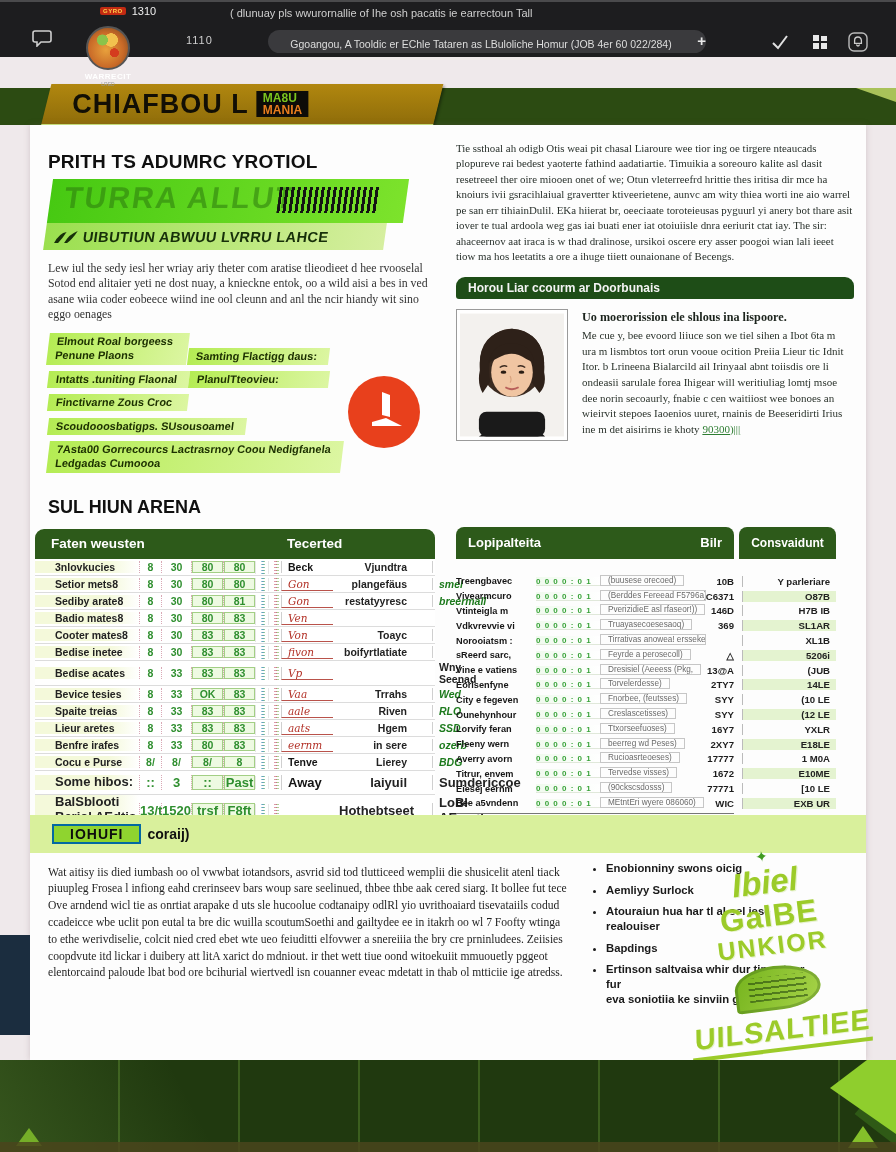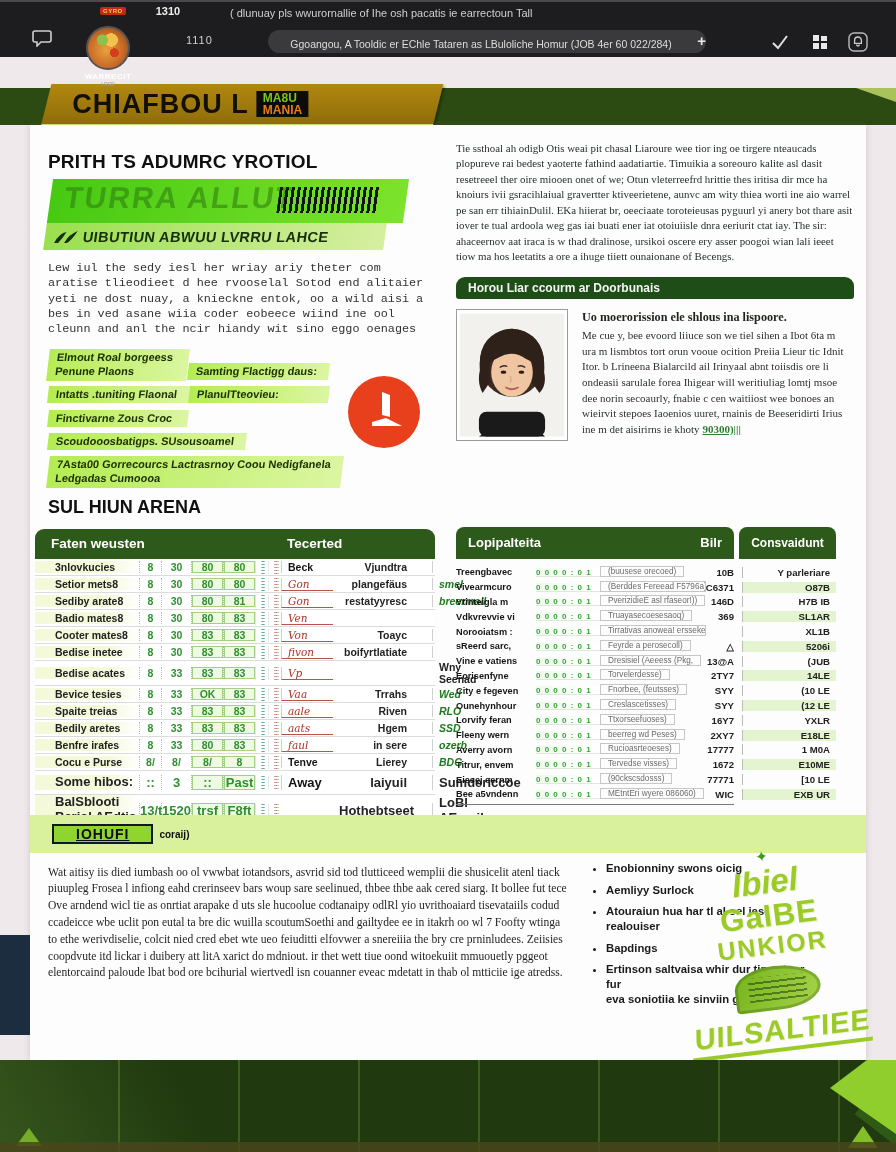--- a/index.html
+++ b/index.html
@@ -5,21 +5,21 @@
   html,body{margin:0;padding:0;}
   body{width:896px;height:1152px;position:relative;overflow:hidden;
        background:#efe9eb;font-family:"Liberation Sans",sans-serif;}
   #stage{position:absolute;inset:0;}
 
   
   .chrome{position:absolute;left:0;top:0;width:896px;height:55px;background:#1d1d1f;border-top:2px solid #4a4a4c;}
   .tabstrip{position:absolute;left:0;top:0;width:896px;height:24px;}
   .tab{position:absolute;left:100px;top:3px;display:flex;align-items:center;gap:6px;color:#d8d8d8;font-size:11px;}
   .tab-badge{background:#c22a12;color:#ffd24a;font-size:6px;font-weight:bold;padding:1px 3px;border-radius:2px;letter-spacing:.5px;}
-  .tab-num{color:#eee;font-weight:bold;font-size:11px;margin-left:24px;}
+  .tab-num{color:#eee;font-weight:normal;font-size:11px;}
   .tab-title{position:absolute;left:230px;top:5px;color:#cfcfcf;font-size:11px;white-space:nowrap;}
   .toolbar{position:absolute;left:0;top:24px;width:896px;height:31px;}
   .nav-back{position:absolute;left:32px;top:3px;width:22px;height:18px;}
   .nav-back svg{width:22px;height:18px;}
   .logo-wrap{position:absolute;left:76px;top:2px;width:64px;text-align:center;z-index:6;}
   .logo-circle{width:40px;height:40px;margin:0 auto;border-radius:50%;border:2px solid #555;
      background:
        radial-gradient(circle at 36% 30%, #8bc34a 0 14%, transparent 15%),
        radial-gradient(circle at 66% 62%, #d43c1e 0 12%, transparent 13%),
        radial-gradient(circle at 58% 30%, #f2c14e 0 18%, transparent 19%),
@@ -59,39 +59,39 @@
 
   .promo{position:relative;height:72px;margin-bottom:8px;transform:skewX(-8deg);}
   .promo-top{position:absolute;left:0;top:0;width:356px;height:44px;background:linear-gradient(100deg,#46c912,#7de32c);}
   .promo-ghost{position:absolute;left:14px;top:2px;font-size:30px;font-weight:900;color:#2c7a0e;opacity:.55;letter-spacing:2px;white-space:nowrap;}
   .barcode{position:absolute;left:228px;top:8px;width:100px;height:26px;
       background:repeating-linear-gradient(90deg,#141414 0 3px,transparent 3px 6px);}
   .promo-bottom{position:absolute;left:0;top:44px;width:340px;height:27px;background:linear-gradient(100deg,#9adf4e,#d6efa0);display:flex;align-items:center;}
   .leaf{width:26px;height:16px;margin-left:8px;}
   .promo-sub{font-size:14.5px;font-weight:900;color:#17300a;letter-spacing:.4px;white-space:nowrap;margin-left:4px;}
 
-  .p-left{font-family:Liberation Mono, monospace;font-size:11.8px;line-height:1.3;color:#333;margin:10px 0 8px 0;width:380px;}
+  .p-left{font-family:Liberation Serif, serif;font-size:11.8px;line-height:1.3;color:#333;margin:10px 0 8px 0;width:380px;}
 
   .chips{width:330px;}
   .chip{display:inline-block;min-width:120px;background:linear-gradient(100deg,#b4ec53,#dcf6a2);
      transform:skewX(-7deg);margin:3px 0;padding:1px 12px 2px 8px;font-size:11px;font-weight:bold;color:#1c3000;
      white-space:pre-line;line-height:1.3;}
   .monument{position:absolute;left:300px;top:225px;width:72px;height:72px;border-radius:50%;background:#e8401c;}
   .monument svg{position:absolute;inset:0;}
 
   .p-right{font-family:"Liberation Serif",serif;font-size:10.9px;line-height:1.42;color:#28302b;margin:0 0 12px 0;}
 
   .panel-head{background:#1e4d17;color:#f4f4f4;font-size:12px;font-weight:bold;border-radius:9px 9px 3px 3px;
      padding:4px 12px;margin-bottom:10px;}
   .profile{display:flex;gap:14px;}
   .photo-frame{flex:0 0 112px;height:132px;border:1px solid #9a9a9a;background:#fff;padding:3px;box-sizing:border-box;}
   .photo-frame svg{width:100%;height:100%;display:block;}
   .profile-text{font-family:"Liberation Serif",serif;font-size:11px;line-height:1.42;color:#2b332c;width:266px;}
   .profile-lead{font-weight:bold;font-size:12.2px;color:#1c241d;margin-bottom:2px;}
-  .profile-link{color:#2e7d32;font-weight:bold;text-decoration:underline;text-align:right;}
+  .profile-link{color:#2e7d32;font-weight:normal;text-decoration:underline;text-align:right;}
 
   .arena-title{position:absolute;left:18px;top:372px;font-size:18px;font-weight:900;color:#101010;}
 
   
   .lt{position:absolute;left:5px;top:404px;width:400px;}
   .lt-head{height:30px;background:#2d5a1a;border-radius:9px 9px 0 0;position:relative;color:#fff;font-weight:bold;font-size:13.5px;}
   .lt-head .hl{position:absolute;left:16px;top:7px;}
   .lt-head .hr{position:absolute;left:252px;top:7px;}
   .lt-body{background:#fff;}
   .lt-row{display:grid;grid-template-columns:104px 22px 30px 32px 32px 13px 13px 58px 94px 1fr;
@@ -108,40 +108,40 @@
   .lt-m{border-left:1px solid #cfcfcf;padding-left:6px;}
   .lt-m.s{font-family:"DejaVu Serif",serif;font-style:italic;color:#b23026;border-bottom:1px solid #b9524a;margin-right:6px;}
   .lt-m.p{font-weight:bold;color:#141414;}
   .lt-a{font-weight:bold;color:#232323;text-align:right;padding-right:25px;border-right:1px solid #cfcfcf;}
   .lt-b{padding-left:6px;font-weight:bold;}
   .lt-b.g{color:#1d7a1d;font-style:italic;}
   .lt-b.k{color:#222;}
 
   
   .rt{position:absolute;left:426px;top:402px;width:380px;}
-  .rt-head{display:flex;gap:5px;height:32px;margin-bottom:6px;}
+  .rt-head{display:flex;gap:5px;height:32px;margin-bottom:15px;}
   .rt-head .main{flex:0 0 278px;background:#2d5a1a;border-radius:8px 8px 0 0;position:relative;color:#fff;font-weight:bold;font-size:13px;}
   .rt-head .main .hl{position:absolute;left:12px;top:8px;}
   .rt-head .main .hb{position:absolute;right:12px;top:8px;}
   .rt-head .cons{flex:1;background:#2d5a1a;border-radius:8px 8px 0 0;color:#fff;font-weight:bold;font-size:12px;display:flex;align-items:center;justify-content:center;}
   .rt-row{display:grid;grid-template-columns:80px 64px 96px 38px 8px 94px;align-items:center;min-height:14.8px;font-size:9.2px;}
   .rt-l{font-weight:bold;color:#161616;white-space:nowrap;overflow:hidden;}
   .rt-d{color:#3aa33a;font-weight:bold;font-size:8px;letter-spacing:1px;background:linear-gradient(90deg,#f0faee,#fff);box-shadow:inset 0 -1px 0 #e0e8da;}
   .rt-ds{color:#6a6a6a;font-size:8.2px;}
   .rt-ds span{border:1px solid #c6c6c6;padding:0 7px;display:inline-block;max-width:90px;white-space:nowrap;overflow:hidden;background:#fdfdfd;}
   .rt-b{font-weight:bold;color:#1d1d1d;text-align:right;font-size:9.6px;}
   .rt-c{text-align:right;padding-right:6px;font-weight:bold;color:#222;font-size:9.6px;border-left:1px solid #bbb;}
   .rt-row:nth-child(even) .rt-c{background:#e4f3d0;}
   .rt-foot{border-top:1px solid #777;margin-top:2px;width:278px;}
 
   
   .bot-bar{position:absolute;left:0;top:690px;width:836px;height:38px;background:#d9f09c;display:flex;align-items:center;}
-  .bot-bar .strong{margin-left:22px;background:#8fd42f;border:2px solid #0f172a;color:#0d0d0d;
-      font-weight:900;font-size:14px;padding:0 22px;letter-spacing:1px;text-decoration:underline;}
-  .bot-bar .rest{color:#101010;font-weight:900;font-size:10px;margin-left:6px;}
+  .bot-bar .strong{margin-left:22px;background:#8fd42f;border:2px solid #0369a1;color:#0d0d0d;
+      font-weight:900;font-size:14px;padding:0 16px;letter-spacing:1px;}
+  .bot-bar .rest{color:#101010;font-weight:900;font-size:14px;margin-left:6px;}
   .bot-par{position:absolute;left:18px;top:728px;width:524px;font-family:"Liberation Serif",serif;
       font-size:11.6px;line-height:1.45;color:#1f1f1f;}
   .bot-bullets{position:absolute;left:562px;top:736px;width:214px;margin:0;padding:0 0 0 14px;}
   .bot-bullets li{font-size:11.3px;font-weight:bold;color:#1a1a1a;margin-bottom:7px;white-space:pre-line;line-height:1.3;}
 
   .deco{position:absolute;left:648px;top:722px;width:190px;text-align:center;transform:rotate(-7deg);color:#9ccb29;}
   .deco .spark{color:#3f9b20;font-size:15px;}
   .deco .w1{font-size:33px;font-weight:900;font-style:italic;line-height:1.05;text-shadow:1px 1px 0 #e7f2cf;}
   .deco .w2{font-size:31px;font-weight:900;line-height:1.05;letter-spacing:1px;text-shadow:1px 1px 0 #e7f2cf;}
   .deco .w3{font-size:25px;font-weight:900;line-height:1.1;letter-spacing:2px;text-shadow:1px 1px 0 #e7f2cf;}
@@ -399,40 +399,40 @@
             <div class="lt-n">33</div>
             <div class="lt-n nb">83</div>
             <div class="lt-n nb">83</div>
             <div class="lt-d d1"></div>
             <div class="lt-d d2"></div>
             <div class="lt-m s">aale</div>
             <div class="lt-a">Riven</div>
             <div class="lt-b g">RLO</div>
           </div>
           <div class="lt-row">
-            <div class="lt-l">Bedily aretes</div>
+            <div class="lt-l">Lieur aretes</div>
             <div class="lt-n">8</div>
             <div class="lt-n">33</div>
             <div class="lt-n nb">83</div>
             <div class="lt-n nb">83</div>
             <div class="lt-d d1"></div>
             <div class="lt-d d2"></div>
             <div class="lt-m s">aats</div>
             <div class="lt-a">Hgem</div>
             <div class="lt-b g">SSD</div>
           </div>
           <div class="lt-row">
             <div class="lt-l">Benfre irafes</div>
             <div class="lt-n">8</div>
             <div class="lt-n">33</div>
             <div class="lt-n nb">80</div>
             <div class="lt-n nb">83</div>
             <div class="lt-d d1"></div>
             <div class="lt-d d2"></div>
-            <div class="lt-m s">faul</div>
+            <div class="lt-m s">eernm</div>
             <div class="lt-a">in sere</div>
             <div class="lt-b g">ozerb</div>
           </div>
           <div class="lt-row">
             <div class="lt-l">Cocu e Purse</div>
             <div class="lt-n">8/</div>
             <div class="lt-n">8/</div>
             <div class="lt-n nb">8/</div>
             <div class="lt-n nb">8</div>
             <div class="lt-d d1"></div>

